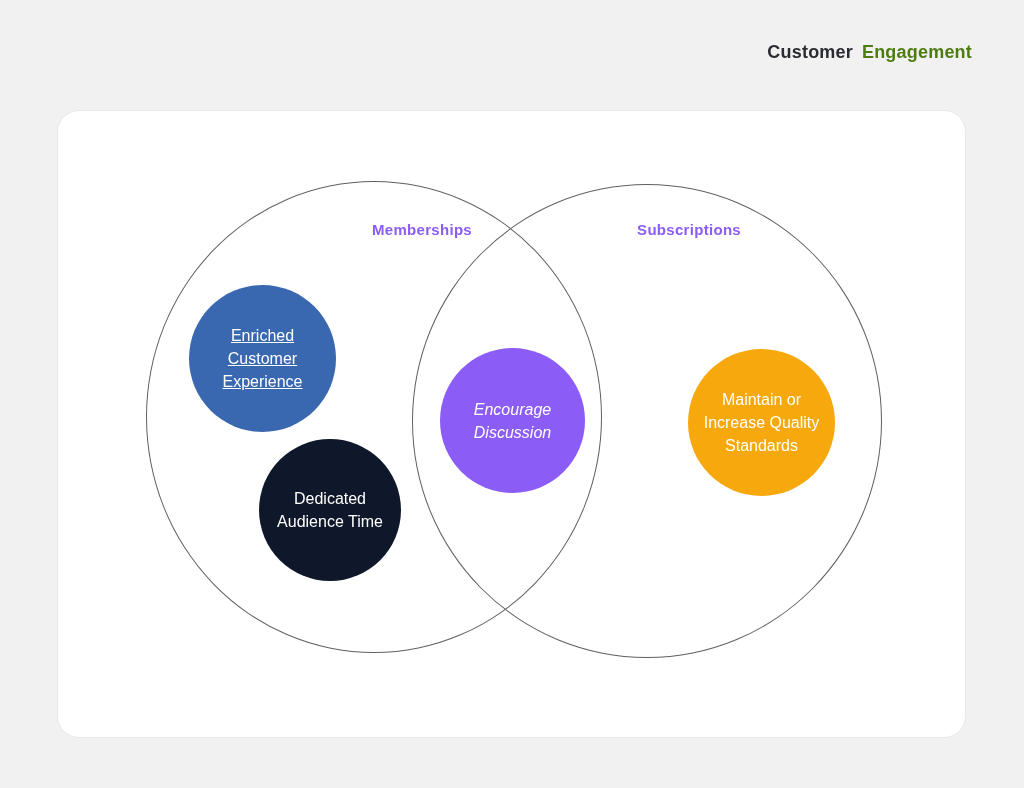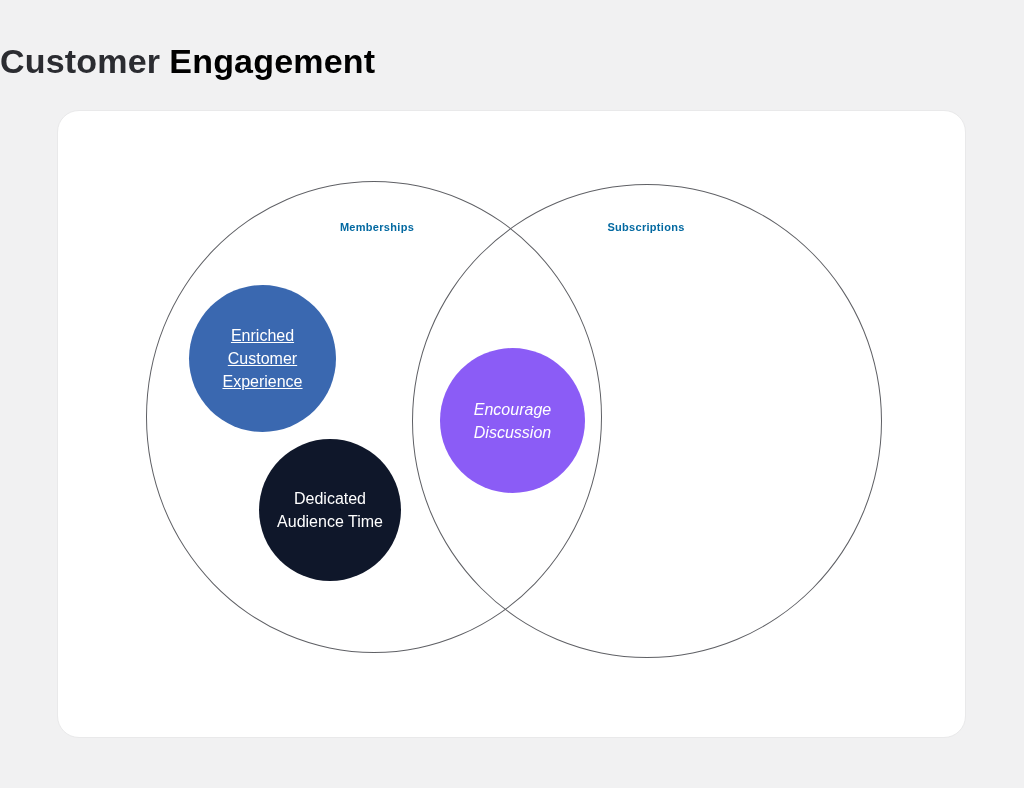--- a/index.html
+++ b/index.html
@@ -15,24 +15,24 @@
     background: #f1f1f2;
     overflow: hidden;
   }
   
   .title {
     position: absolute;
     top: 42px;
     left: 0;
     width: 972px;
     display: flex;
-    justify-content: flex-start;
+    justify-content: flex-end;
     align-items: baseline;
     gap: 9px;
-    font-size: 34px;
+    font-size: 18px;
     font-weight: 800;
     letter-spacing: 0.2px;
   }
   
   .card {
     position: absolute;
     left: 57px;
     top: 110px;
     width: 907px;
     height: 626px;
@@ -46,24 +46,24 @@
     border: 1.4px solid #5f6065;
     border-radius: 50%;
     background: transparent;
   }
   .venn-left  { left: 146px; top: 181px; width: 454px; height: 470px; }
   .venn-right { left: 412px; top: 184px; width: 468px; height: 472px; }
   
   .set-label {
     position: absolute;
     width: 190px;
-    text-align: center;
-    font-size: 11px;
+    text-align: right;
+    font-size: 15px;
     font-weight: 700;
-    color: #0369a1;
+    color: #8b5cf6;
     letter-spacing: 0.3px;
   }
   .set-label-left  { left: 282px; top: 221px; }
   .set-label-right { left: 551px; top: 221px; }
   
   .bubble {
     position: absolute;
     border-radius: 50%;
     display: flex;
     align-items: center;
@@ -80,31 +80,32 @@
   .bubble-green  { left: 440px; top: 348px; width: 145px; height: 145px; }
   .bubble-yellow { left: 688px; top: 349px; width: 147px; height: 147px; }
 </style>
 </head>
 <body>
 
 <div class="stage">
 
   <div class="title">
     <span style="color: rgb(43, 44, 49);">Customer</span>
-    <span style="color: #000000;">Engagement</span>
+    <span style="color: #4d7c0f;">Engagement</span>
   </div>
 
   <div class="card"></div>
 
   <div class="venn-outline venn-left"></div>
   <div class="venn-outline venn-right"></div>
 
   <div class="set-label set-label-left">Memberships</div>
   <div class="set-label set-label-right">Subscriptions</div>
 
   <div class="bubble bubble-blue" style="background-color: rgb(58, 104, 176); text-decoration: underline;">Enriched Customer Experience</div>
 
   <div class="bubble bubble-orange" style="background-color: #0f172a;">Dedicated Audience Time</div>
 
   <div class="bubble bubble-green" style="background-color: #8b5cf6; font-style: italic;">Encourage Discussion</div>
 
+  <div class="bubble bubble-yellow" style="background-color: rgb(246, 168, 13);">Maintain or Increase Quality Standards</div>
 
 </div>
 
 </body></html>

